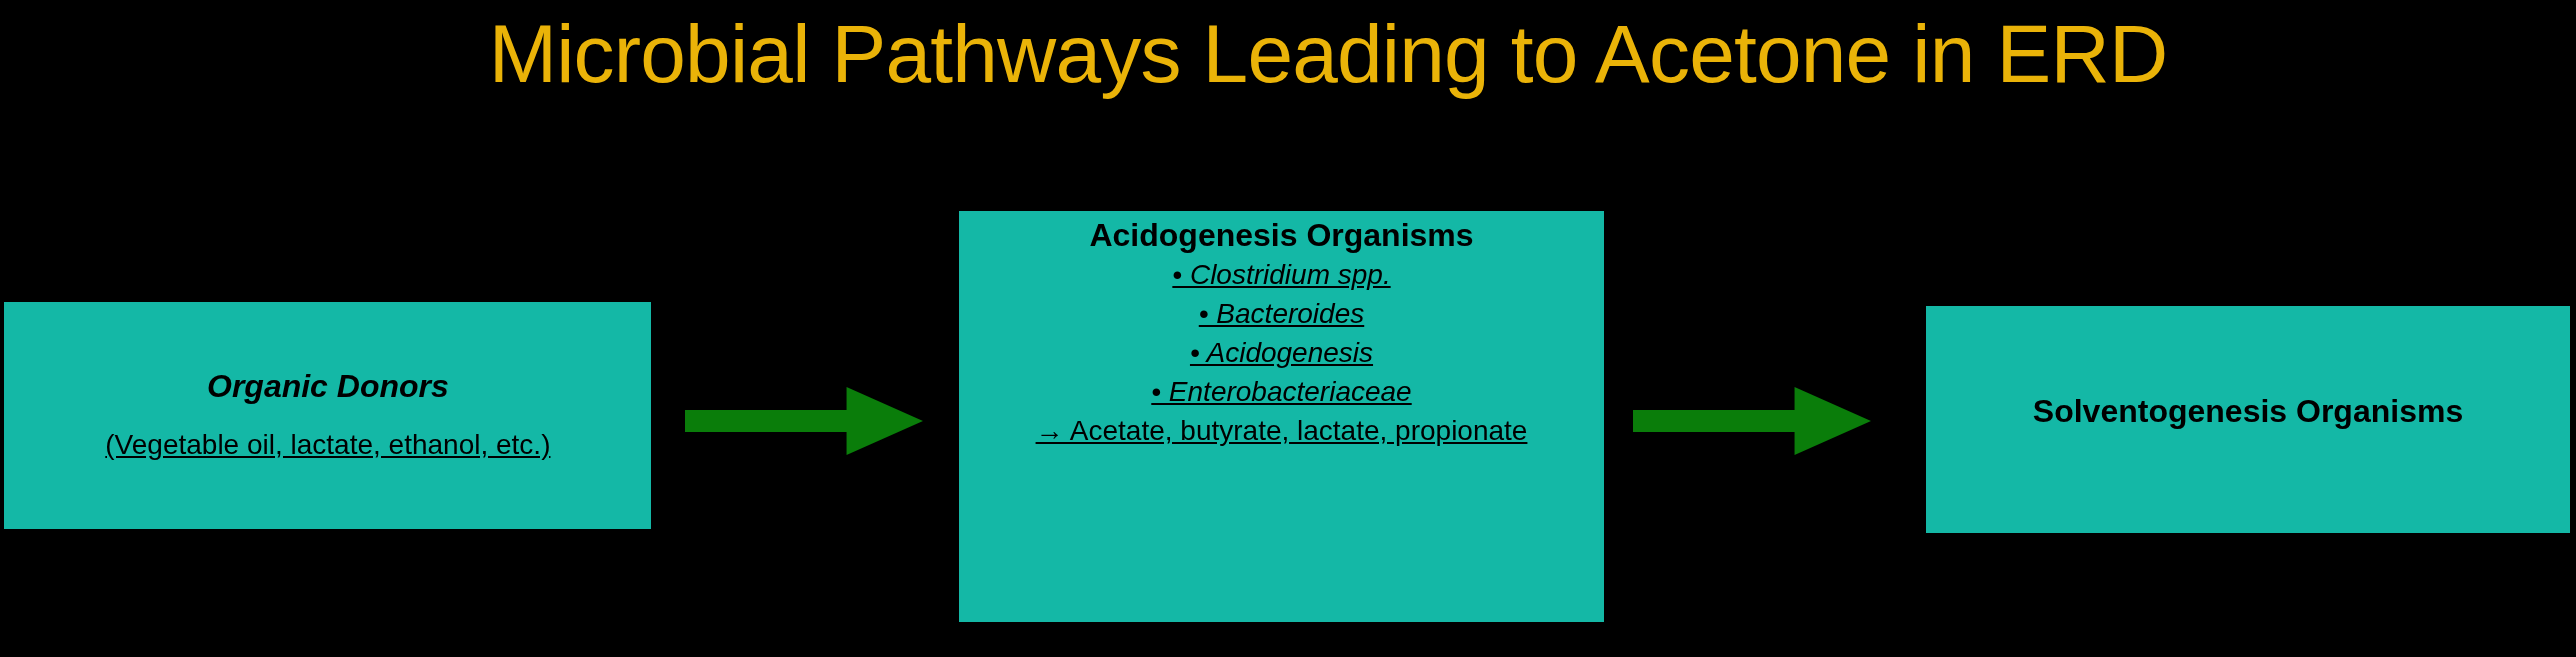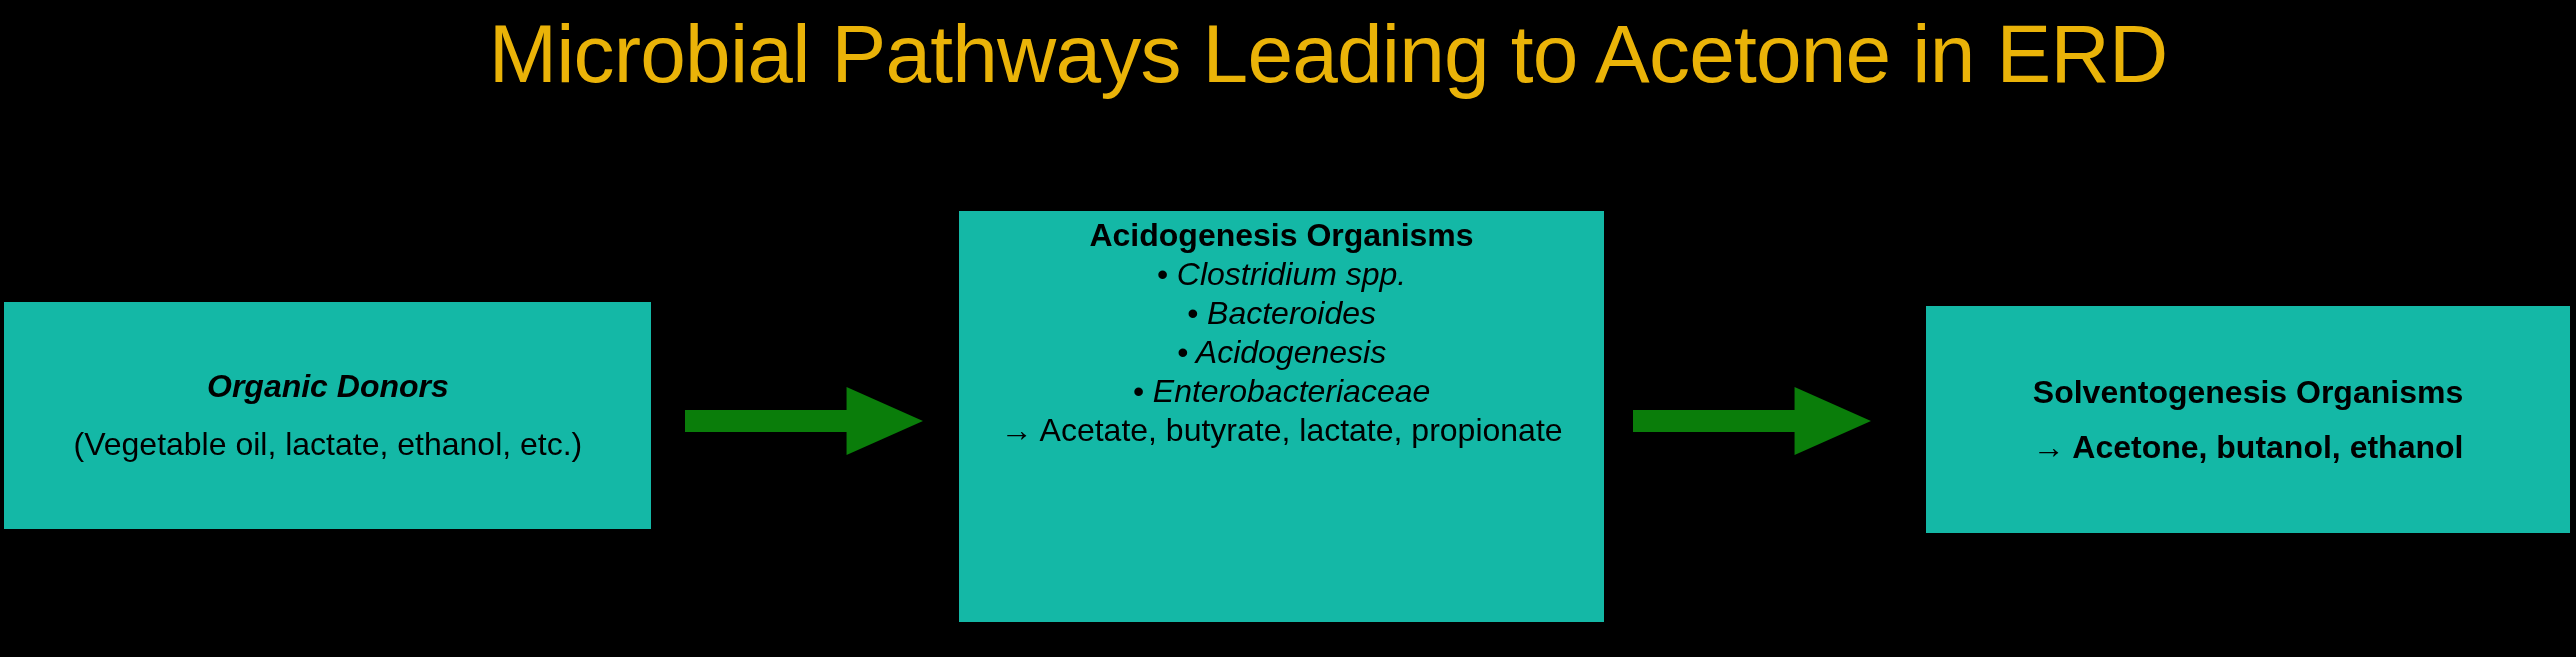--- a/index.html
+++ b/index.html
@@ -54,22 +54,23 @@
     overflow: hidden;
   }
 
   .box-title {
     font-weight: bold;
     font-size: 32px;
     line-height: 39px;
     white-space: pre-line;
   }
   .box-line {
-    font-size: 32px;
+    font-size: 28px;
     line-height: 39px;
+    text-decoration: underline;
   }
   .box-line.italic {
     font-style: italic;
   }
   .box-line.bold {
     font-weight: bold;
   }
 
   #box-donors {
     left: 2.4px;
@@ -135,17 +136,16 @@
   </div>
 
   <div class="flow-arrow" id="arrow-2">
     <svg width="238" height="68" viewBox="0 0 302 86" xmlns="http://www.w3.org/2000/svg">
       <polygon points="0,29 205,29 205,0 302,43 205,86 205,57 0,57" fill="#0a7d0a"></polygon>
     </svg>
   </div>
 
   <div class="flow-box" id="box-solventogenesis">
     <div class="box-title">Solventogenesis Organisms</div>
-    <div class="box-line bold">→ Acetone, butanol, ethanol</div>
   </div>
 
 </div>
 
 
 </body></html>

